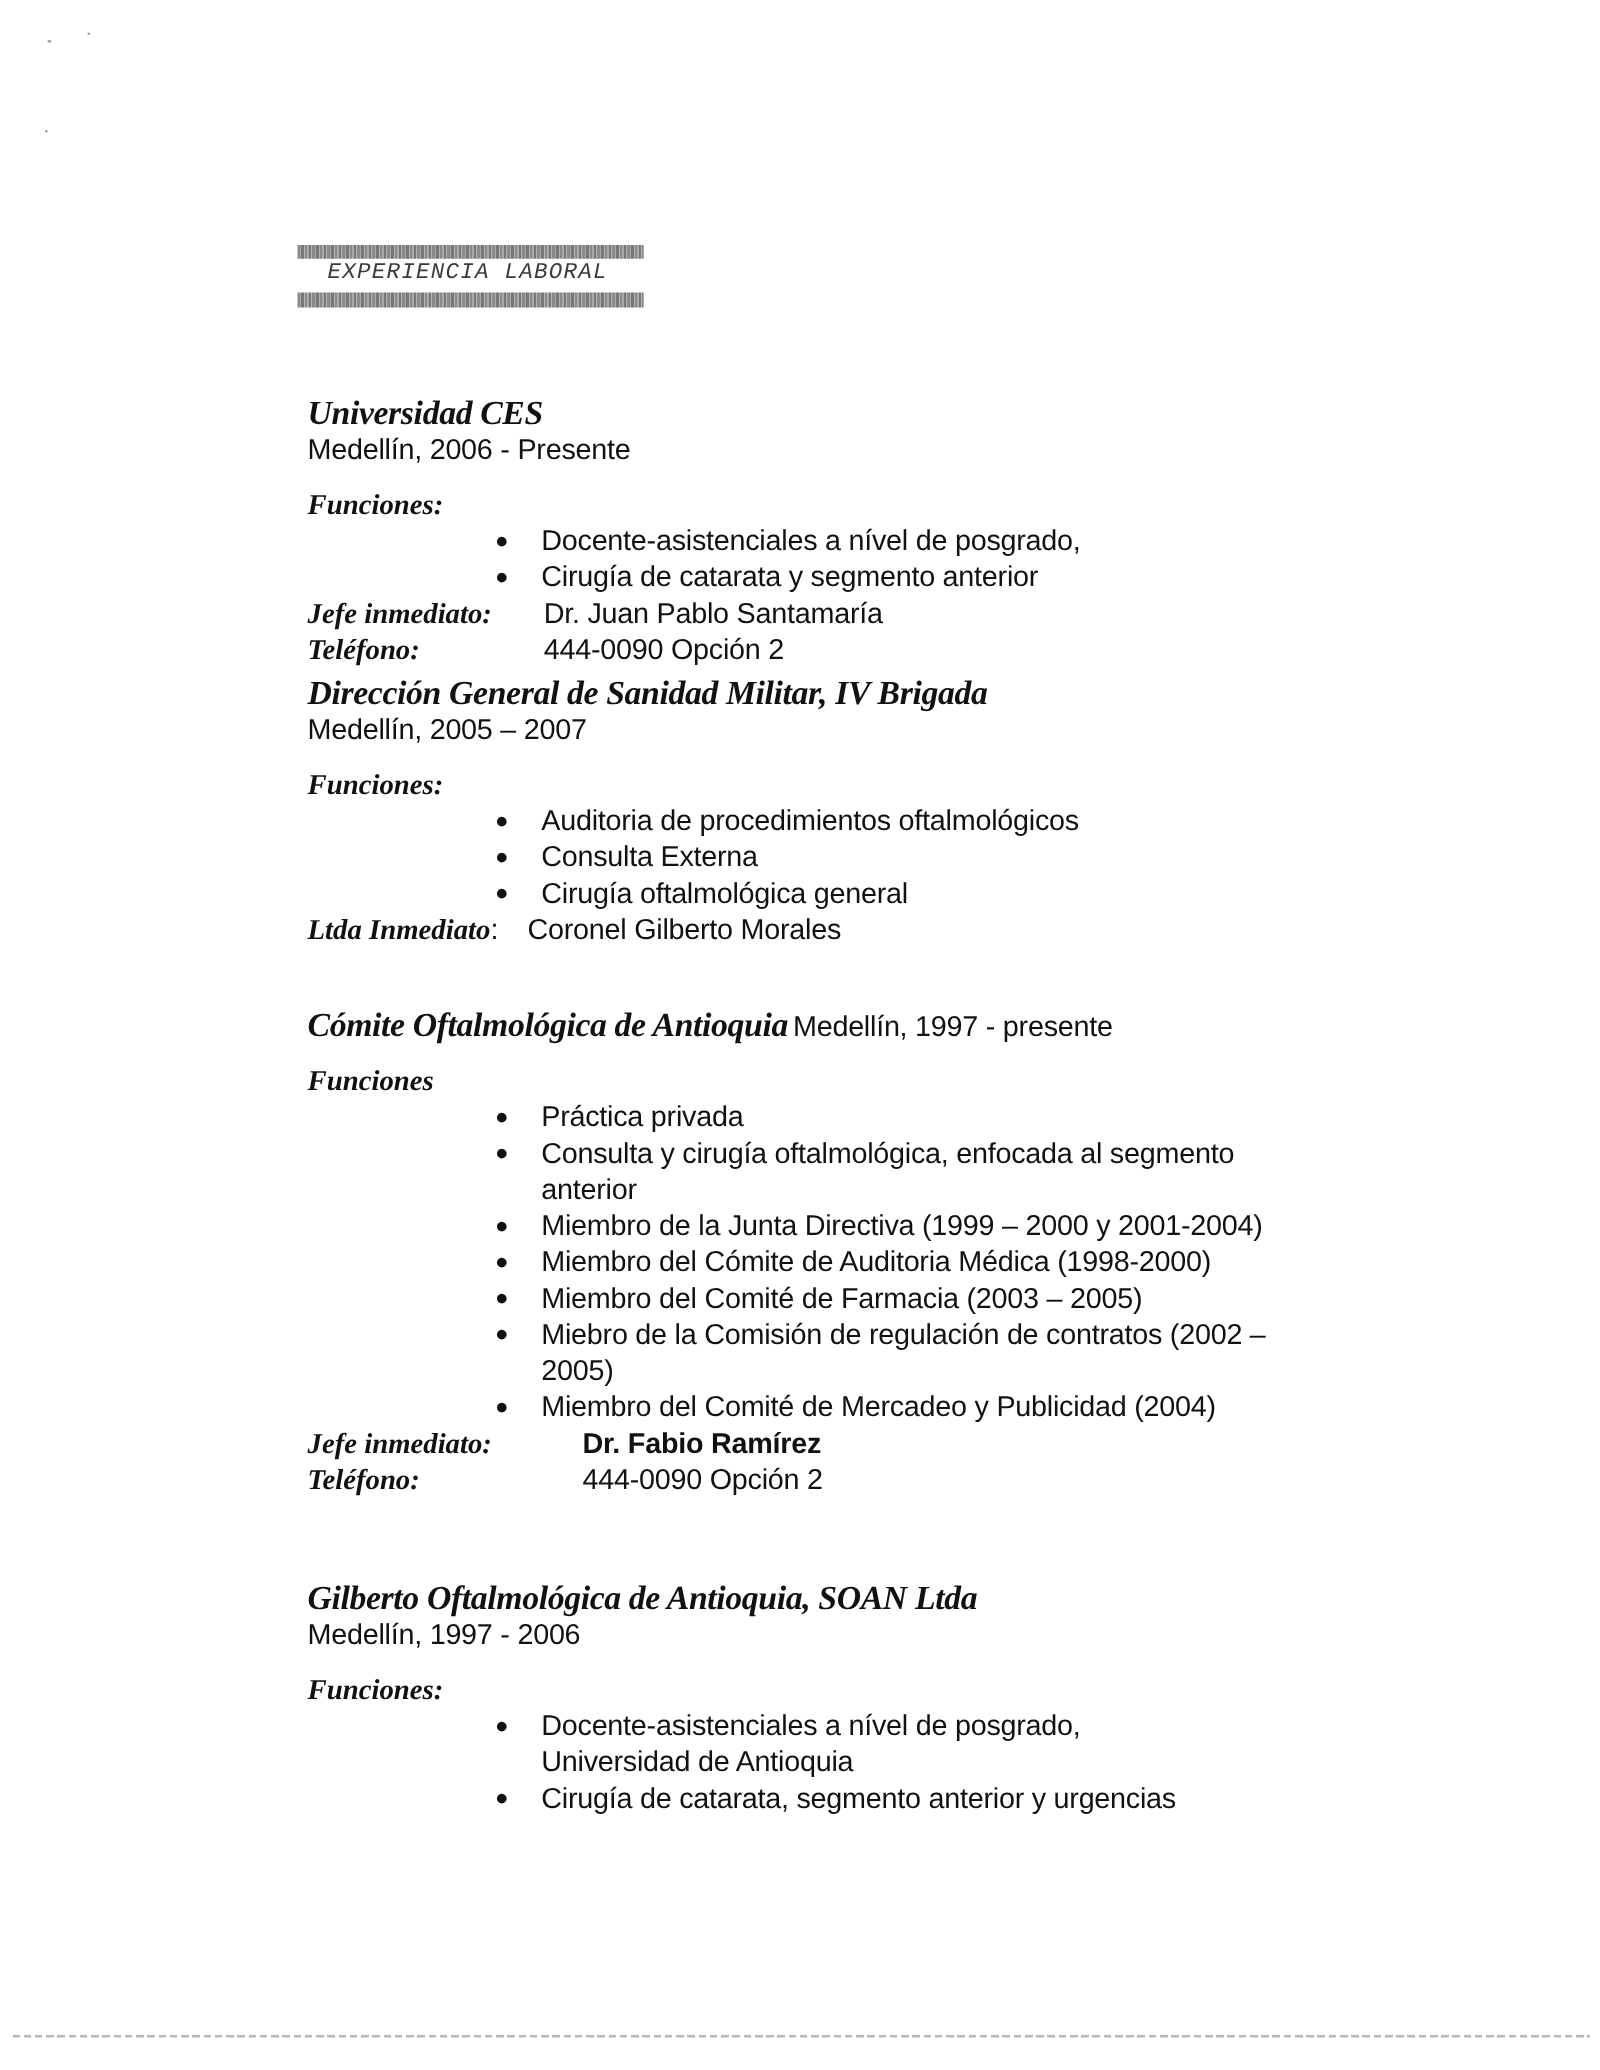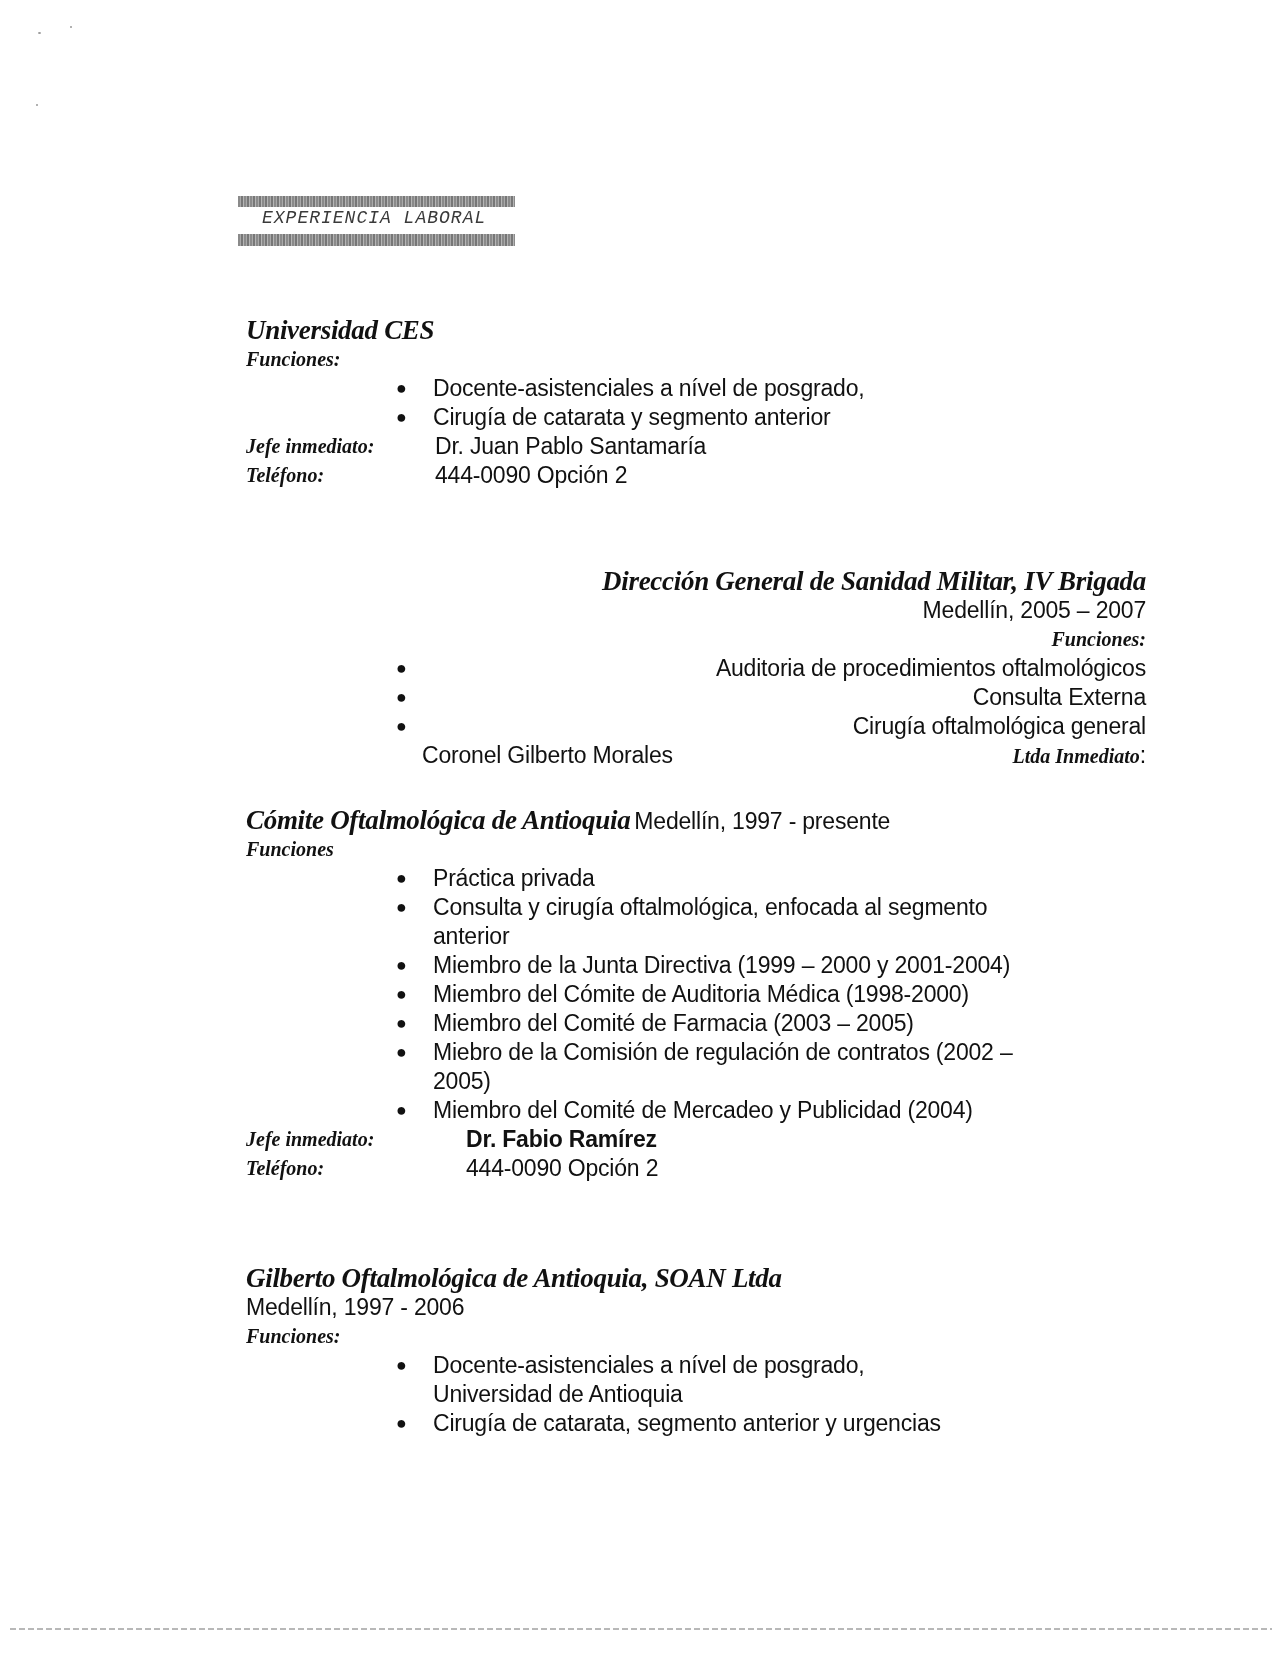--- a/index.html
+++ b/index.html
@@ -11,21 +11,21 @@
     background: repeating-linear-gradient(90deg, #8a8a8a 0 2px, #a9a9a9 2px 3px, #777 3px 5px, #b5b5b5 5px 6px); }
   .section-header .bar.top { top: 0; }
   .section-header .bar.bottom { top: 38px; height: 12px; }
   .section-header .title { position: absolute; left: 24px; top: 12px; font-family: Liberation Mono, monospace;
     font-style: italic; font-size: 18px; letter-spacing: 1px; color: #3a3a3a; white-space: nowrap; }
 
   .job { position: absolute; left: 246px; width: 900px; }
   .line { position: relative; height: 29px; line-height: 29px; white-space: nowrap; }
   .employer { font-family: "Liberation Serif", serif; font-style: italic; font-weight: bold; font-size: 27px; letter-spacing: -0.3px; }
   .plain { font-family: "Liberation Sans", sans-serif; font-size: 23px; letter-spacing: -0.2px; }
-  .label { font-family: "Liberation Serif", serif; font-style: italic; font-weight: bold; font-size: 20px; }
+  .label { font-family: "Liberation Serif", serif; font-style: italic; font-weight: bold; font-size: 23px; margin-top: 15px; }
   .bullet-line { padding-left: 187px; }
   .bullet-line .dot { position: absolute; left: 150px; top: 0; font-size: 18px; font-family: "Liberation Sans", sans-serif; }
   .cont-line { padding-left: 187px; }
   .kv .value { position: absolute; top: 0; }
 
   .scan-dash { position: absolute; left: 10px; top: 1628px; width: 1262px; height: 2px;
     background: repeating-linear-gradient(90deg, #9a9a9a 0 6px, transparent 6px 9px); opacity: 0.7; }
   .speck { position: absolute; background: #999; border-radius: 50%; }
 </style>
 </head>
@@ -34,34 +34,35 @@
 <div class="page">
 
   <div class="section-header">
     <div class="bar top"></div>
     <div class="title">EXPERIENCIA LABORAL</div>
     <div class="bar bottom"></div>
   </div>
 
   <div class="job" style="top:316px;">
     <div class="line employer">Universidad CES</div>
+    <div class="line plain">Medellín, 2006 - Presente</div>
     <div class="line label">Funciones:</div>
     <div class="line plain bullet-line"><span class="dot">●</span><span>Docente-asistenciales a nível de posgrado,</span></div>
     <div class="line plain bullet-line"><span class="dot">●</span><span>Cirugía de catarata y segmento anterior</span></div>
     <div class="line kv">
       <span class="label">Jefe inmediato:</span>
       <span class="plain value" style="left:189px;">Dr.  Juan Pablo Santamaría</span>
     </div>
     <div class="line kv">
       <span class="label">Teléfono:</span>
       <span class="plain value" style="left:189px;">444-0090 Opción 2</span>
     </div>
   </div>
 
-  <div class="job" style="top:567px;text-align:right;">
+  <div class="job" style="top:540px;">
     <div class="line employer">Dirección General de Sanidad Militar, IV Brigada</div>
     <div class="line plain">Medellín, 2005 – 2007</div>
     <div class="line label">Funciones:</div>
     <div class="line plain bullet-line"><span class="dot">●</span><span>Auditoria de procedimientos oftalmológicos</span></div>
     <div class="line plain bullet-line"><span class="dot">●</span><span>Consulta Externa</span></div>
     <div class="line plain bullet-line"><span class="dot">●</span><span>Cirugía oftalmológica general</span></div>
     <div class="line kv">
       <span class="label">Ltda Inmediato</span><span class="plain">:</span>
       <span class="plain value" style="left:176px;">Coronel Gilberto Morales</span>
     </div>

